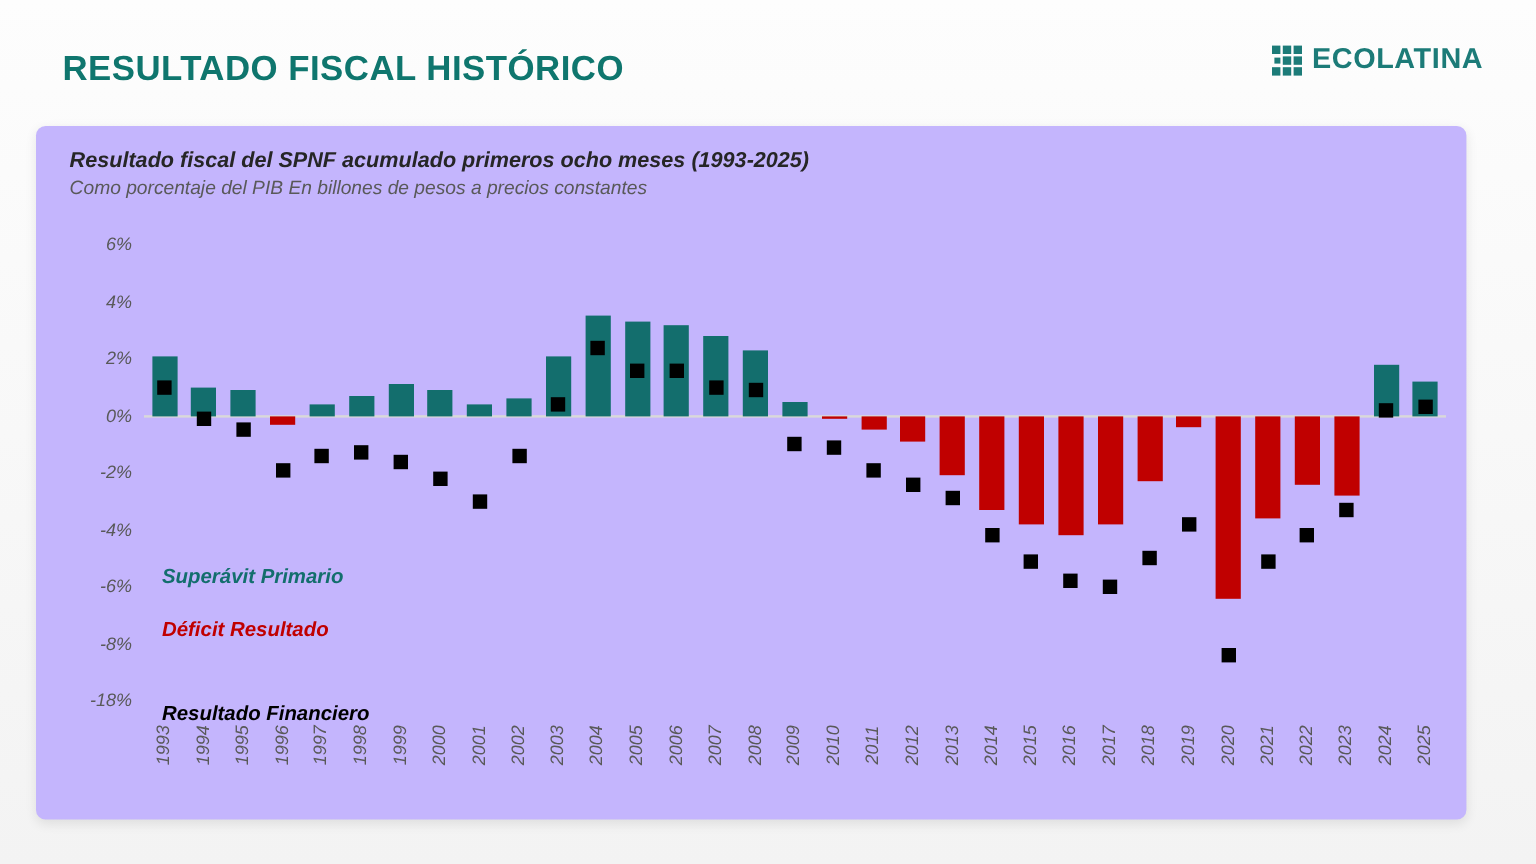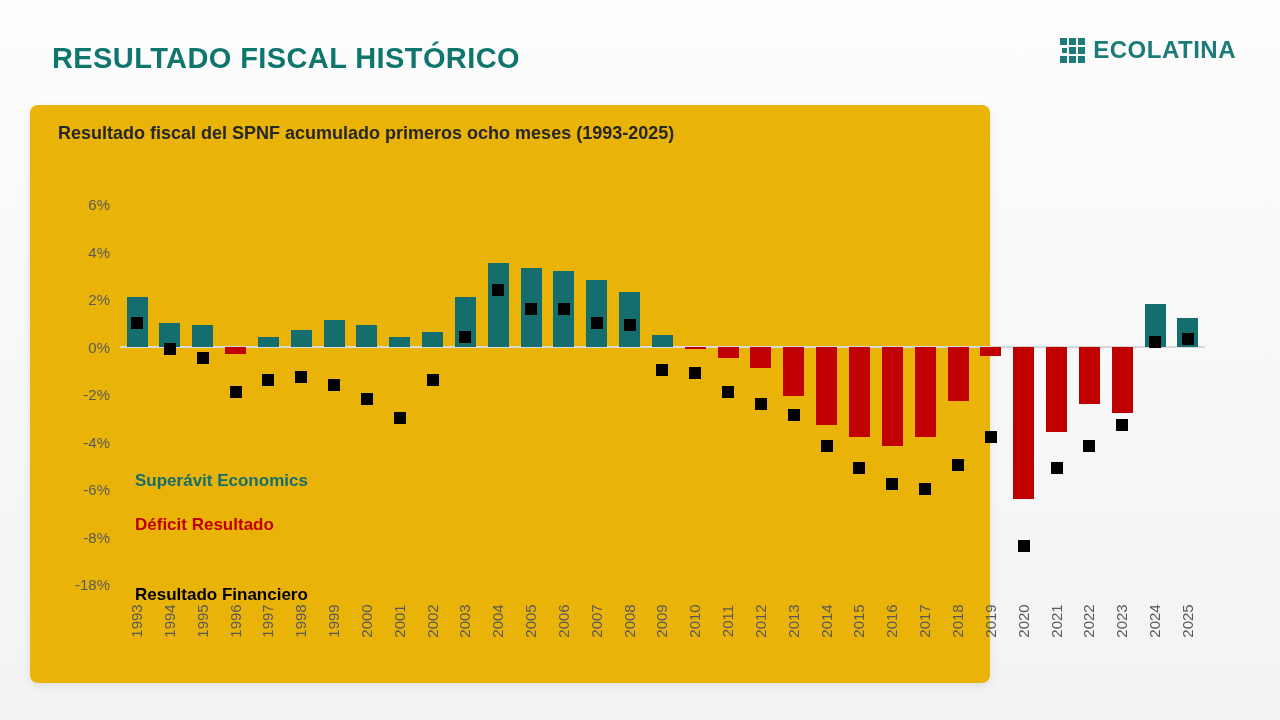--- a/index.html
+++ b/index.html
@@ -17,22 +17,22 @@
   .logo-row { display:flex; align-items:center; gap:8px; justify-content:flex-end; }
   .logo-grid {
     display:grid; grid-template-columns:repeat(3,7px); grid-template-rows:repeat(3,7px);
     gap:2px;
   }
   .logo-grid span { background:#1c7b78; display:block; width:7px; height:7px; }
   .logo-grid span.sm { width:5px; height:5px; align-self:center; justify-self:end; }
   .logo-name { font-size:24px; font-weight:bold; color:#1c7b78; letter-spacing:.5px; }
   .logo-sub { font-size:19px; font-style:italic; color:#8c8c8c; margin-top:0px; }
   .card {
-    position:absolute; left:30px; top:105px; width:960px; height:578px;
-    background:#eab308; border-radius:8px; box-shadow:0 3px 10px rgba(0,0,0,.09);
+    position:absolute; left:30px; top:105px; width:1192px; height:578px;
+    background:#c4b5fd; border-radius:8px; box-shadow:0 3px 10px rgba(0,0,0,.09);font-style:italic;
   }
   .chart-title { position:absolute; left:28px; top:18px; font-size:18px; font-weight:bold; color:#262626; }
   .chart-subtitle { position:absolute; left:28px; top:44px; font-size:16px; color:#595959; }
   .plot { position:absolute; inset:0; }
   .ytick {
     position:absolute; left:28px; width:52px; text-align:right;
     font-size:15px; color:#595959; transform:translateY(-50%);
   }
   .zero-line { position:absolute; left:90px; width:1085px; height:2px; background:#d9d9d9; }
   .bar { position:absolute; width:21px; }
@@ -63,20 +63,21 @@
       <span></span>
         <span></span>
         <span></span>
     </span>
     <span class="logo-name">ECOLATINA</span>
   </div>
 </div>
 
 <div class="card">
   <div class="chart-title">Resultado fiscal del SPNF acumulado primeros ocho meses (1993-2025)</div>
+  <div class="chart-subtitle">Como porcentaje del PIB En billones de pesos a precios constantes</div>
 
   <div class="plot" id="plot">
       <div class="ytick" style="top: 99px;">6%</div>
       <div class="ytick" style="top: 146.5px;">4%</div>
       <div class="ytick" style="top: 194px;">2%</div>
       <div class="ytick" style="top: 241.5px;">0%</div>
       <div class="ytick" style="top: 289px;">-2%</div>
       <div class="ytick" style="top: 336.5px;">-4%</div>
       <div class="ytick" style="top: 384px;">-6%</div>
       <div class="ytick" style="top: 431.5px;">-8%</div>
@@ -176,16 +177,16 @@
       <div class="marker" style="left: 922px; top: 354.25px;"></div>
       <div class="marker" style="left: 954.84px; top: 325.75px;"></div>
       <div class="marker" style="left: 987.68px; top: 435px;"></div>
       <div class="marker" style="left: 1020.52px; top: 356.625px;"></div>
       <div class="marker" style="left: 1053.36px; top: 335.25px;"></div>
       <div class="marker" style="left: 1086.2px; top: 313.875px;"></div>
       <div class="marker" style="left: 1119.04px; top: 230.75px;"></div>
       <div class="marker" style="left: 1151.88px; top: 228.375px;"></div>
     </div>
 
-  <div class="legend-item" style="top: 366px; color: rgb(19, 110, 109);">Superávit Economics</div>
+  <div class="legend-item" style="top: 366px; color: rgb(19, 110, 109);">Superávit Primario</div>
   <div class="legend-item" style="top: 410px; color: rgb(192, 0, 0);">Déficit Resultado</div>
   <div class="legend-item" style="top: 480px; color: rgb(0, 0, 0);">Resultado Financiero</div>
 </div>
 
 </body></html>

